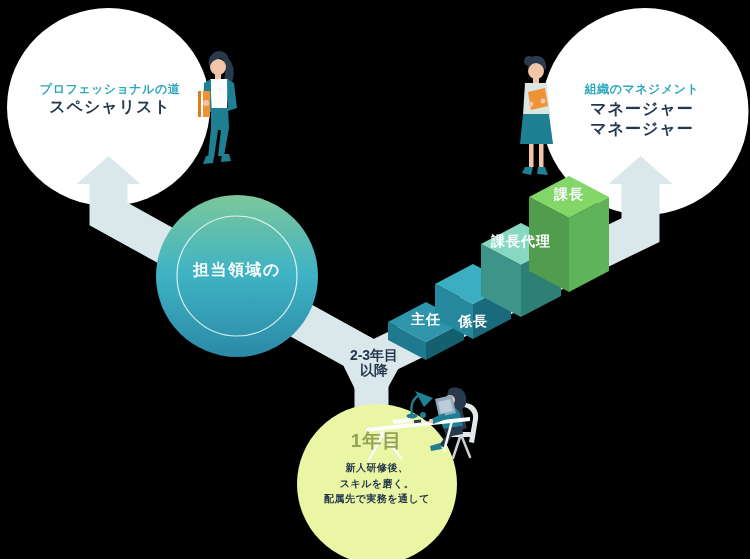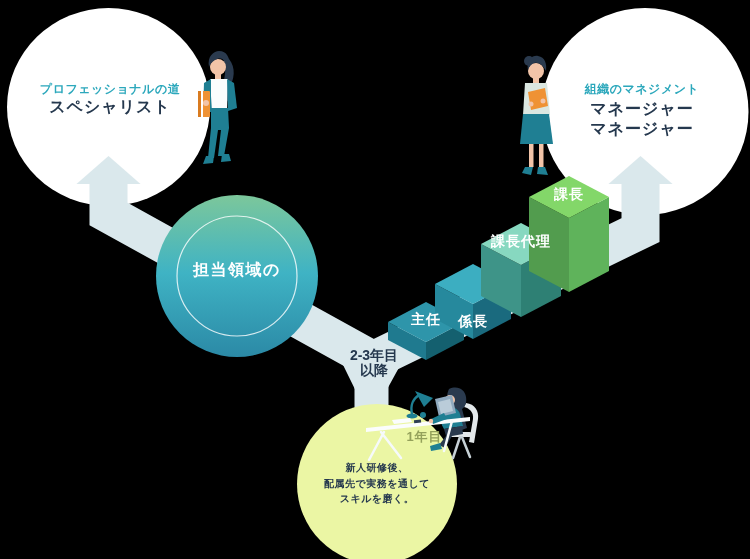--- a/index.html
+++ b/index.html
@@ -7,21 +7,21 @@
     position:relative;width:750px;height:559px;overflow:hidden;
     background:var(--bg,#000);
     font-family:"Liberation Sans","DejaVu Sans",sans-serif;font-weight:700;
   }
   svg.scene{position:absolute;left:0;top:0;width:750px;height:559px;}
   .label{position:absolute;transform:translateX(-50%);text-align:center;white-space:nowrap;}
   .eyebrow{font-size:12px;letter-spacing:.5px;color:var(--accent,#2CA8BC);}
   .circle-title{font-size:16px;line-height:19.5px;letter-spacing:1px;color:var(--navy,#25384E);}
   .center-text{font-size:16px;line-height:18px;letter-spacing:1.5px;color:#fff;margin-top:11px;}
   .junction{font-size:14px;line-height:14.5px;color:var(--navy,#25384E);}
-  .stage-label{font-size:13px;letter-spacing:1px;color:var(--start-stage,#94A15B);margin-left:48px;}
+  .stage-label{font-size:19px;letter-spacing:1px;color:var(--start-stage,#94A15B);}
   .start-par{font-size:10px;line-height:15.5px;letter-spacing:.5px;color:var(--navy,#25384E);}
   .step-label{position:absolute;transform:translateX(-50%);font-size:14px;letter-spacing:1px;
     color:var(--step-text,#fff);white-space:nowrap;text-align:right;}
   
   .white-circle{fill:var(--circle,#fff);}
   .band{fill:none;stroke:var(--band,#DAE8EC);}
   .band-fill{fill:var(--band,#DAE8EC);}
   .ring{fill:none;stroke:rgba(255,255,255,.8);stroke-width:1.2;}
   .g0{stop-color:var(--g-top,#7CC79B);} .g1{stop-color:var(--g-mid,#3FB3C4);} .g2{stop-color:var(--g-bot,#2B89A6);}
   .start-circle{fill:var(--start-fill,#EBF6A4);}
@@ -160,21 +160,21 @@
   </div>
 
   <div class="label junction" style="left:374px;top:348px">
     <div>2-3年目</div>
     <div>以降</div>
   </div>
 
   <div class="label stage-label" style="left:376.5px;top:428px">1年目</div>
   <div class="label start-par" style="left:377px;top:460px">
     <div>新人研修後、</div>
+    <div>スキルを磨く。</div>
     <div>配属先で実務を通して</div>
-    <div>スキルを磨く。</div>
   </div>
 
 <div class="step-label" style="left: 426px; top: 311px;">主任</div>
     <div class="step-label" style="left: 473px; top: 273px; margin-top: 40px;">係長</div>
     <div class="step-label" style="left: 521px; top: 233px;">課長代理</div>
     <div class="step-label" style="left: 569px; top: 186px;">課長</div>
   </div>
 
 </body></html>

